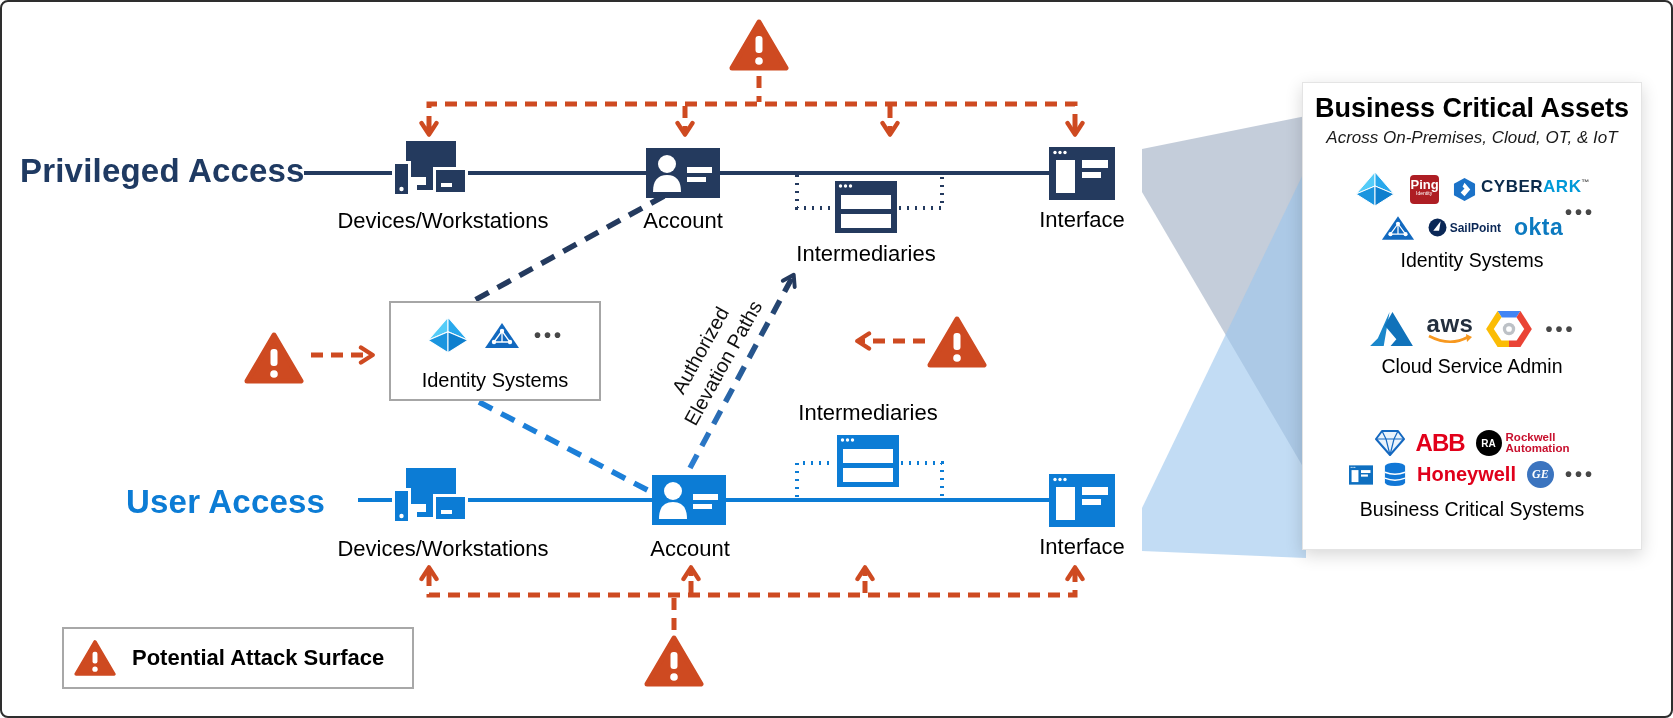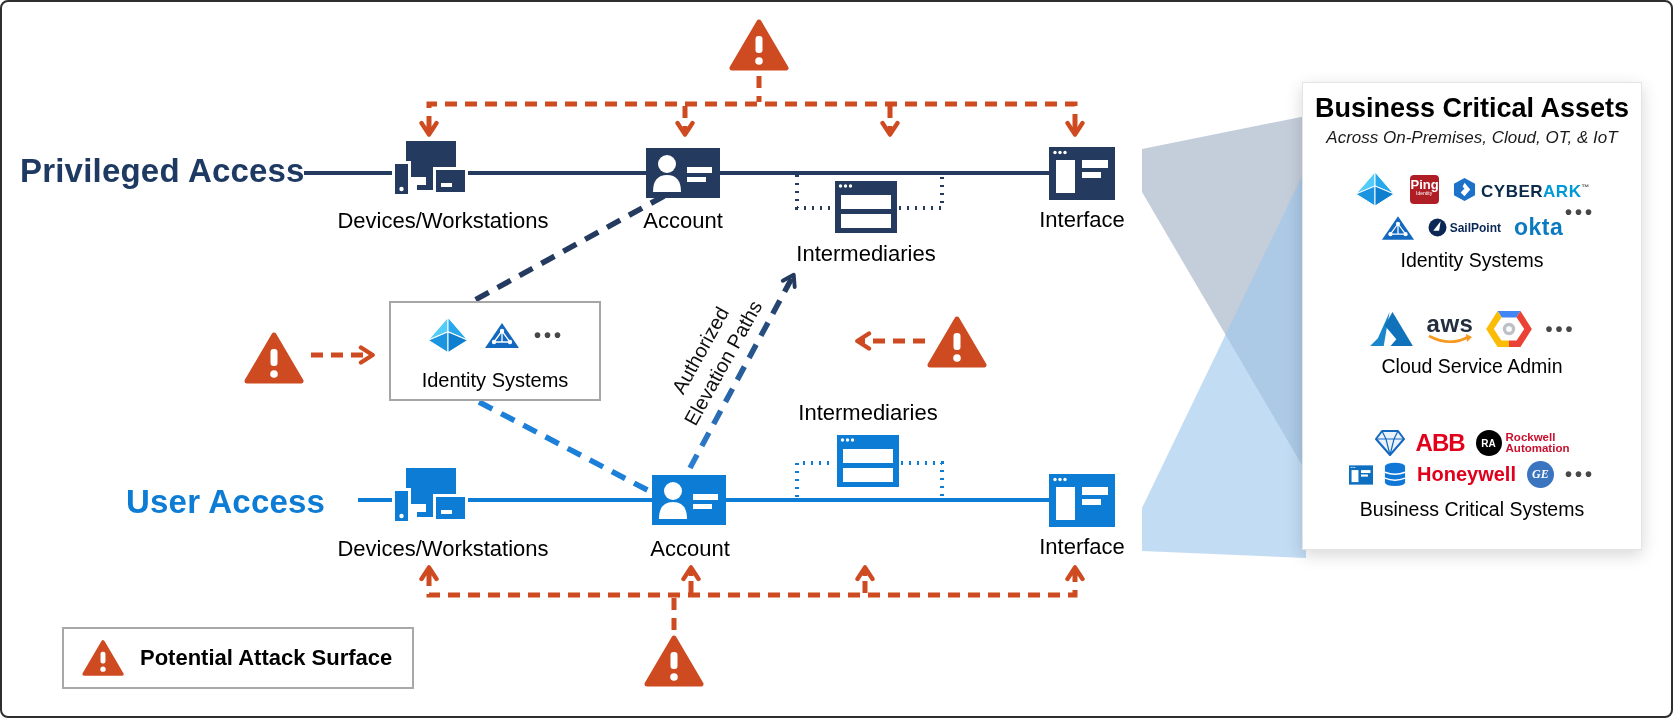--- a/index.html
+++ b/index.html
@@ -13,34 +13,34 @@
   .row-label.p{color:#1F3A62;}
   .row-label.u{color:#0C7CD5;}
   .node-label{position:absolute;z-index:2;font-size:22px;color:#000;transform:translateX(-50%);white-space:nowrap;}
   .idbox{position:absolute;left:387px;top:299px;width:212px;height:100px;background:#fff;border:2px solid #A6A6A6;z-index:2;box-sizing:border-box;}
   .idbox-row{position:absolute;left:0;top:13px;width:100%;display:flex;justify-content:center;align-items:center;gap:14px;}
   .idbox-label{position:absolute;left:0;top:66px;width:100%;text-align:center;font-size:20px;color:#000;}
   .dots{font-size:20px;font-weight:bold;color:#474747;letter-spacing:3px;white-space:nowrap;}
   .elev-text{position:absolute;left:619px;top:326px;width:190px;height:62px;z-index:2;transform:rotate(-61deg);
     text-align:center;font-size:20px;color:#101010;line-height:1.3;}
   .legend{position:absolute;left:60px;top:625px;width:352px;height:62px;border:2px solid #A8A8A8;background:#fff;
-    display:flex;align-items:center;gap:16px;padding-left:18px;box-sizing:border-box;z-index:2;}
+    display:flex;align-items:center;gap:16px;padding-left:10px;box-sizing:border-box;z-index:2;}
   .legend-text{font-size:22px;font-weight:bold;color:#000;}
   
   #panel{position:absolute;left:1300px;top:80px;width:338px;height:466px;background:#fff;border:1px solid #E4E4E4;
     box-shadow:0 5px 16px rgba(0,0,0,.16);z-index:3;}
   .p-title{position:absolute;left:0;top:10px;width:100%;text-align:center;font-size:27px;font-weight:bold;color:#000;}
   .p-sub{position:absolute;left:0;top:45px;width:100%;text-align:center;font-size:17px;font-style:italic;color:#1a1a1a;}
   .logo-row{position:absolute;left:0;width:100%;display:flex;justify-content:center;align-items:center;}
   .sec-label{position:absolute;left:0;width:100%;text-align:center;font-size:19.5px;color:#000;}
   .ping{width:29px;height:29px;background:#AE1E24;border-radius:4px;color:#fff;display:flex;flex-direction:column;
     align-items:center;justify-content:center;line-height:1;}
   .ping b{font-size:13px;}
   .ping i{font-size:10px;font-style:normal;transform:scale(.5);transform-origin:center top;}
-  .cyber-wrap{display:flex;align-items:flex-end;gap:5px;}
+  .cyber-wrap{display:flex;align-items:flex-start;gap:5px;}
   .cyber-text{font-size:17px;font-weight:800;letter-spacing:.5px;color:#0B2A4A;white-space:nowrap;}
   .cyber-text .ark{color:#0099D8;}
   .cyber-text sup{font-size:8px;color:#555;}
   .sail-wrap{display:flex;align-items:center;gap:3px;}
   .sail-text{font-size:12px;font-weight:bold;color:#0A2756;}
   .okta-text{font-size:23px;font-weight:bold;color:#0C7AC0;letter-spacing:.5px;}
   .aws-wrap{display:flex;flex-direction:column;align-items:center;line-height:1;}
   .aws-text{font-size:24px;font-weight:bold;color:#232F3E;letter-spacing:.5px;}
   .abb-text{font-size:24px;font-weight:800;color:#E2001A;letter-spacing:-1px;}
   .rock-wrap{display:flex;align-items:center;gap:4px;}

